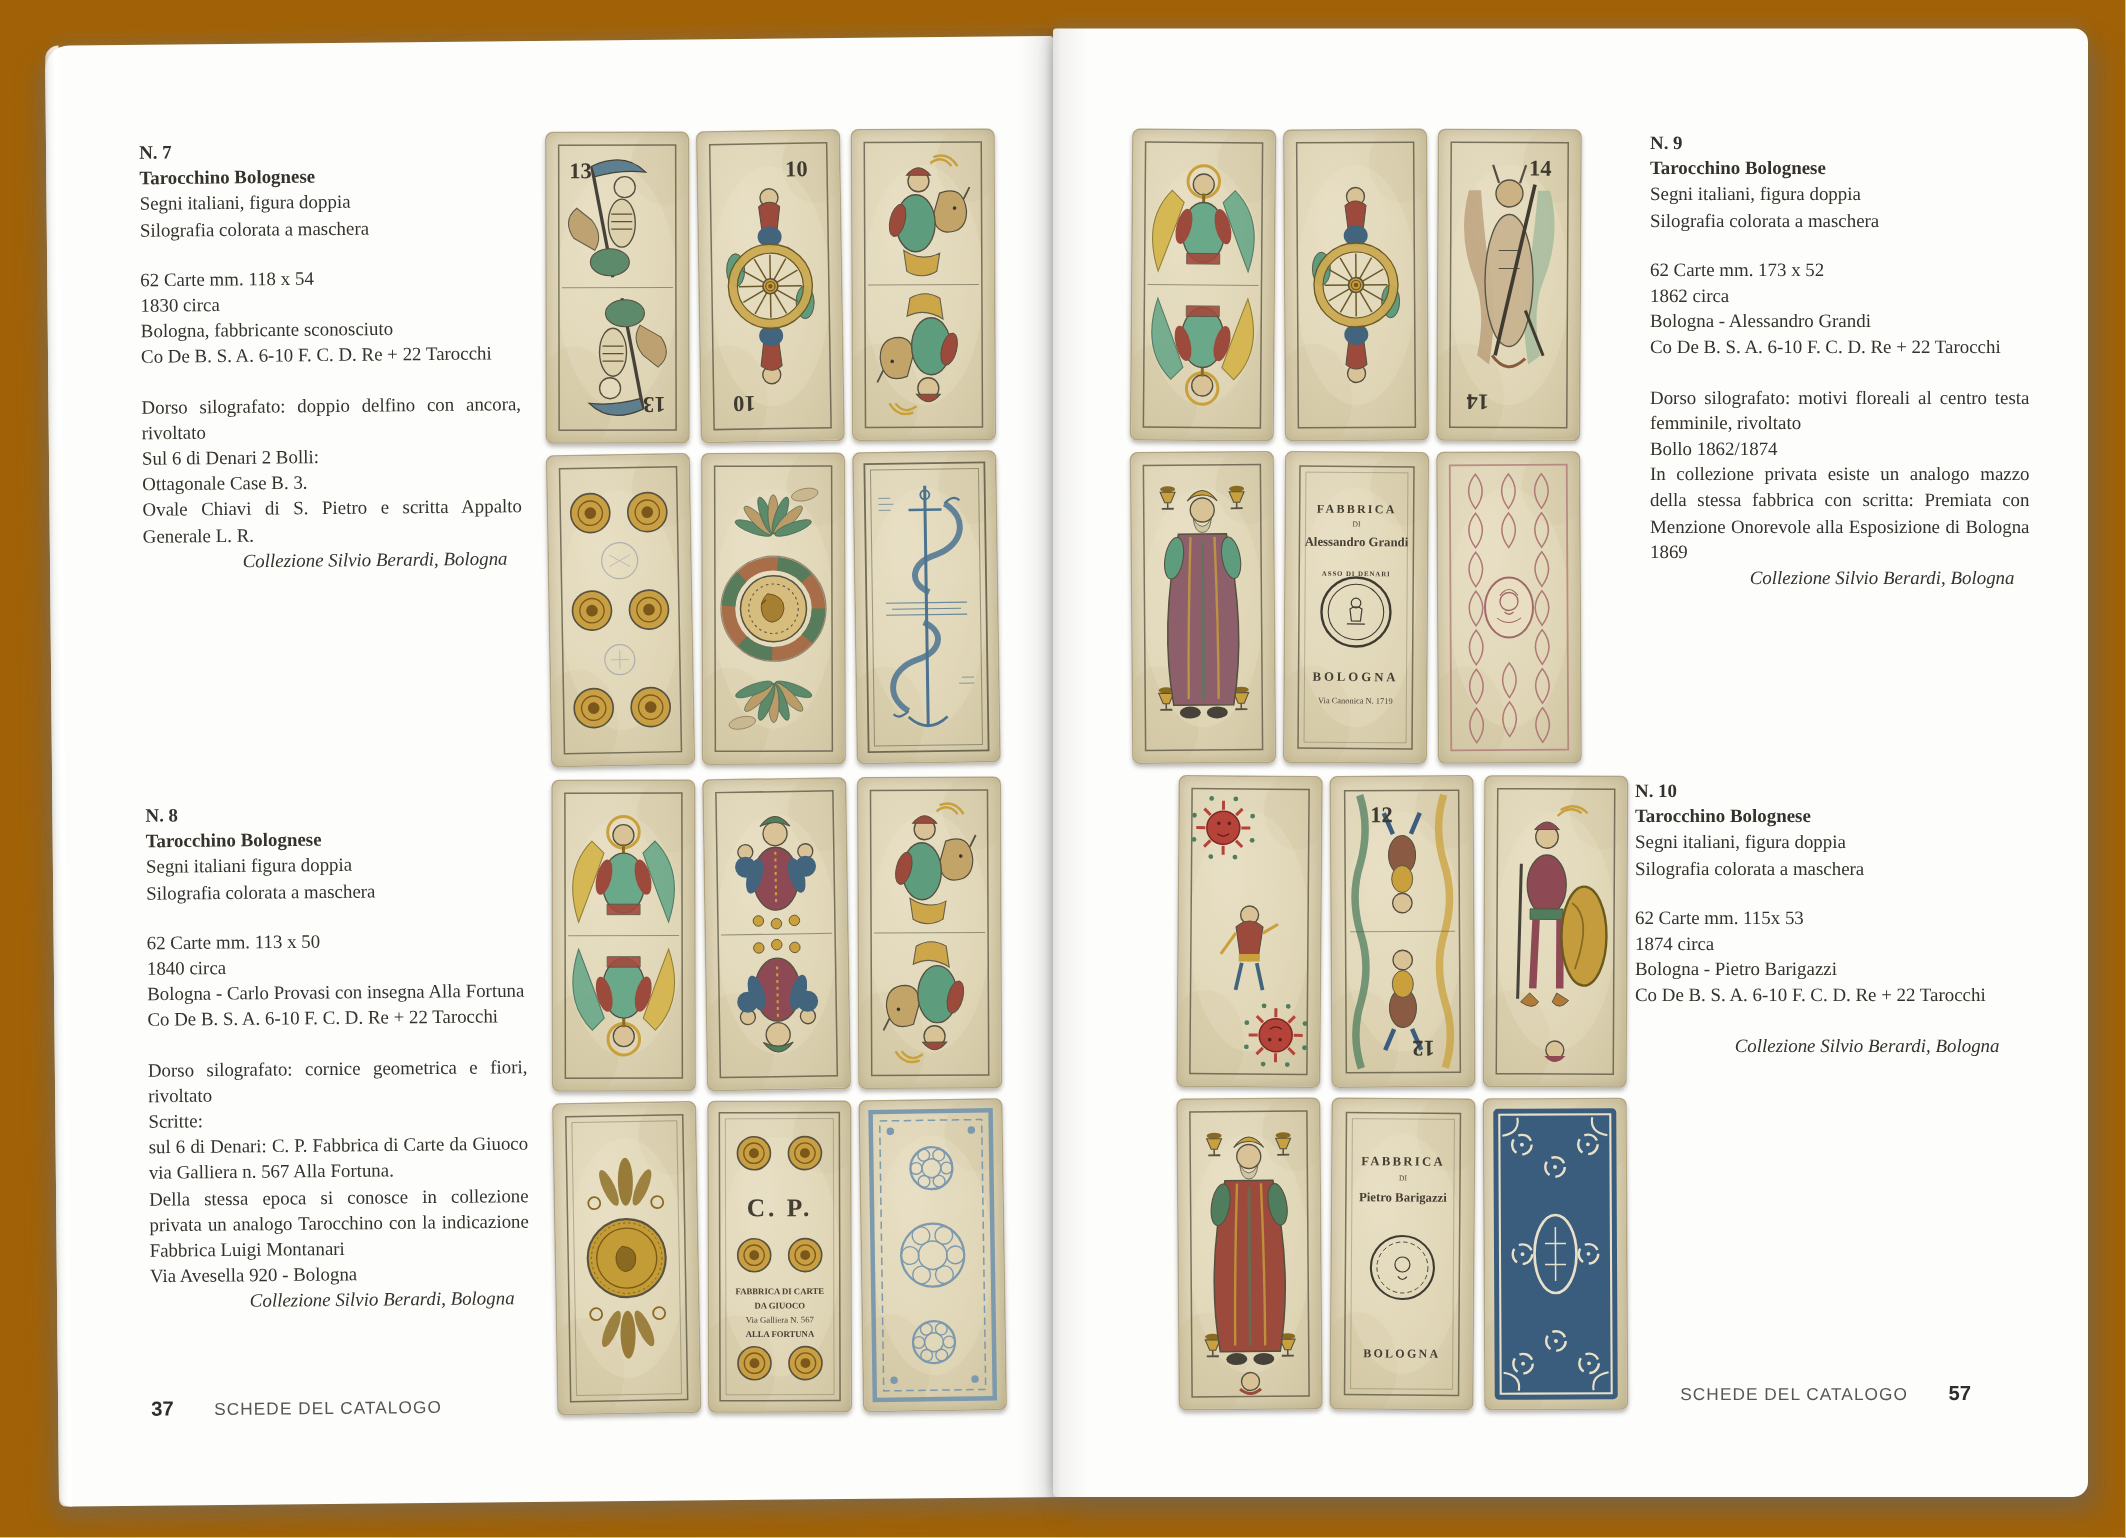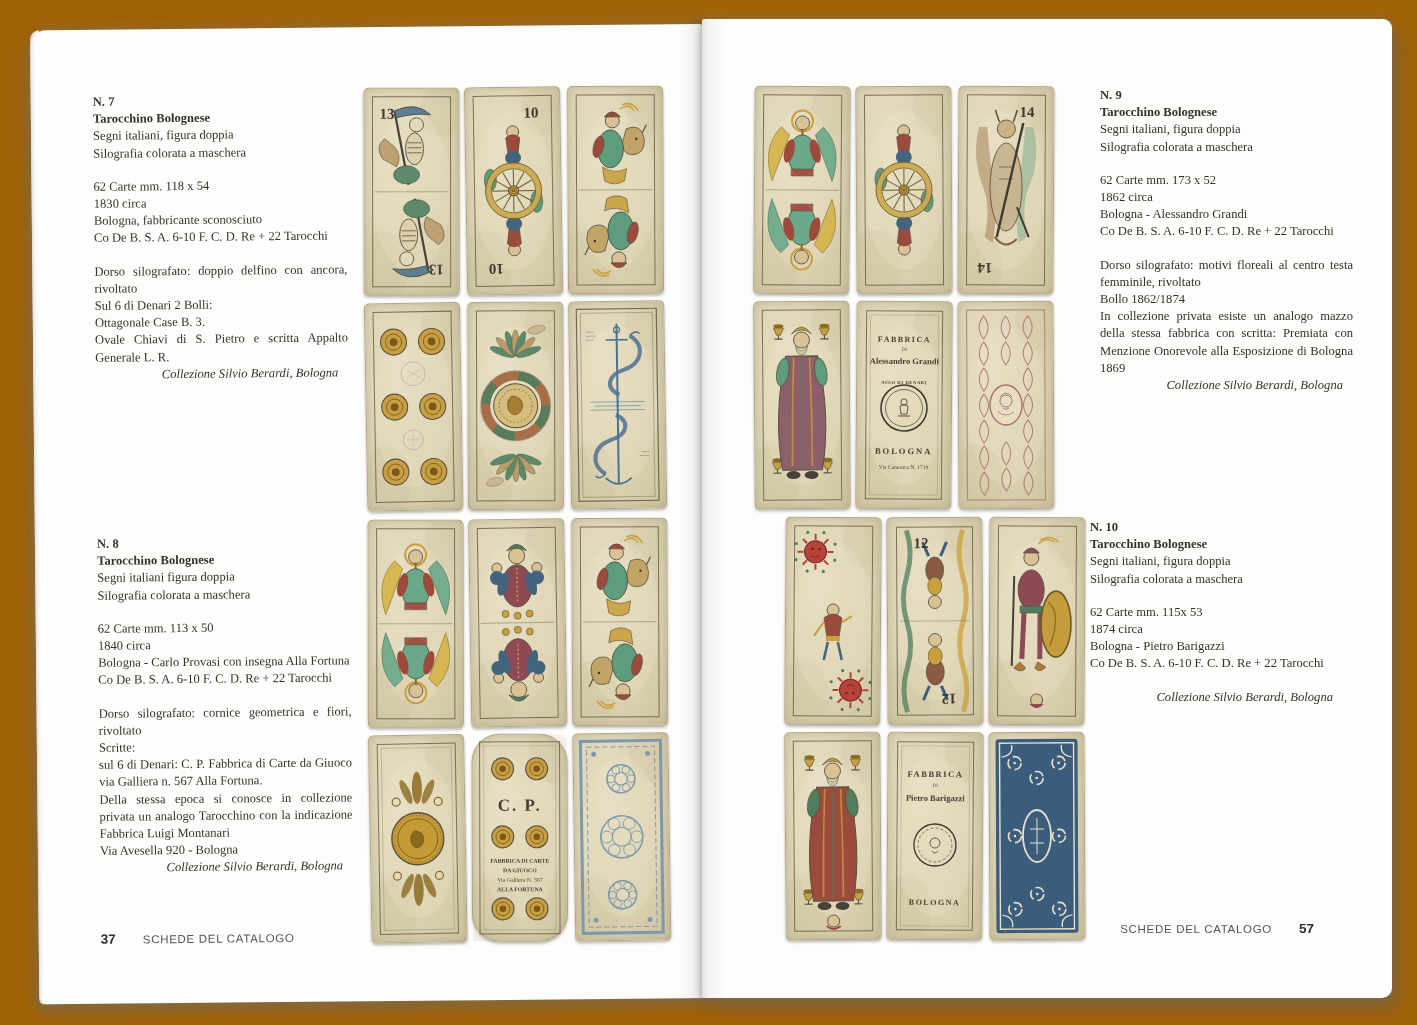--- a/index.html
+++ b/index.html
@@ -410,21 +410,21 @@
               <ellipse cx="58" cy="56" rx="4" ry="13" fill="#8a6a20" opacity="0.8" transform="rotate(24,58,56)"></ellipse>
               <circle cx="26" cy="66" r="4" fill="none" stroke="#8a6a20" stroke-width="1.2"></circle>
               <circle cx="68" cy="66" r="4" fill="none" stroke="#8a6a20" stroke-width="1.2"></circle>
             </g>
             <circle cx="47" cy="103" r="26" fill="#c39b37" stroke="#5c5240" stroke-width="1.4"></circle>
             <circle cx="47" cy="103" r="20" fill="none" stroke="#7a5a14" stroke-width="0.9"></circle>
             <circle cx="47" cy="103" r="23.5" fill="none" stroke="#7a5a14" stroke-width="0.6" stroke-dasharray="1.5 2"></circle>
             <path d="M44,95 q-5,4 -4,10 q1,6 6,7 q7,-1 7,-9 q0,-7 -9,-8 Z" fill="#8a6a20" stroke="#5c4512" stroke-width="0.5"></path>
           </svg>
         </div>
-        <div class="card" title="six of coins with maker inscription" style="transform: rotate(0.4deg); border-radius: 28px;">
+        <div class="card" title="six of coins with maker inscription" style="transform: rotate(0.4deg);">
           <svg xmlns="http://www.w3.org/2000/svg" viewBox="0 0 94 206" width="94" height="206">
             <ellipse cx="18" cy="178" rx="26" ry="36" fill="#c9ba93" opacity="0.22"></ellipse>
             <ellipse cx="78" cy="22" rx="22" ry="26" fill="#c9ba93" opacity="0.18"></ellipse>
             <ellipse cx="47" cy="103" rx="40" ry="80" fill="#efe7cd" opacity="0.25"></ellipse>
             <rect x="7" y="7" width="80" height="192" fill="none" stroke="#55503f" stroke-width="1" opacity="0.75"></rect>
             <rect x="11" y="11" width="72" height="184" fill="none" stroke="#55503f" stroke-width="0.6" opacity="0.35"></rect>
             <circle cx="30" cy="34" r="11" fill="#c8a043" stroke="#5a5240" stroke-width="1.1"></circle>
             <circle cx="30" cy="34" r="6.8" fill="none" stroke="#7d5a1d" stroke-width="0.9"></circle>
             <circle cx="30" cy="34" r="3.3" fill="#6d4a15" opacity="0.85"></circle>
             <circle cx="64" cy="34" r="11" fill="#c8a043" stroke="#5a5240" stroke-width="1.1"></circle>

